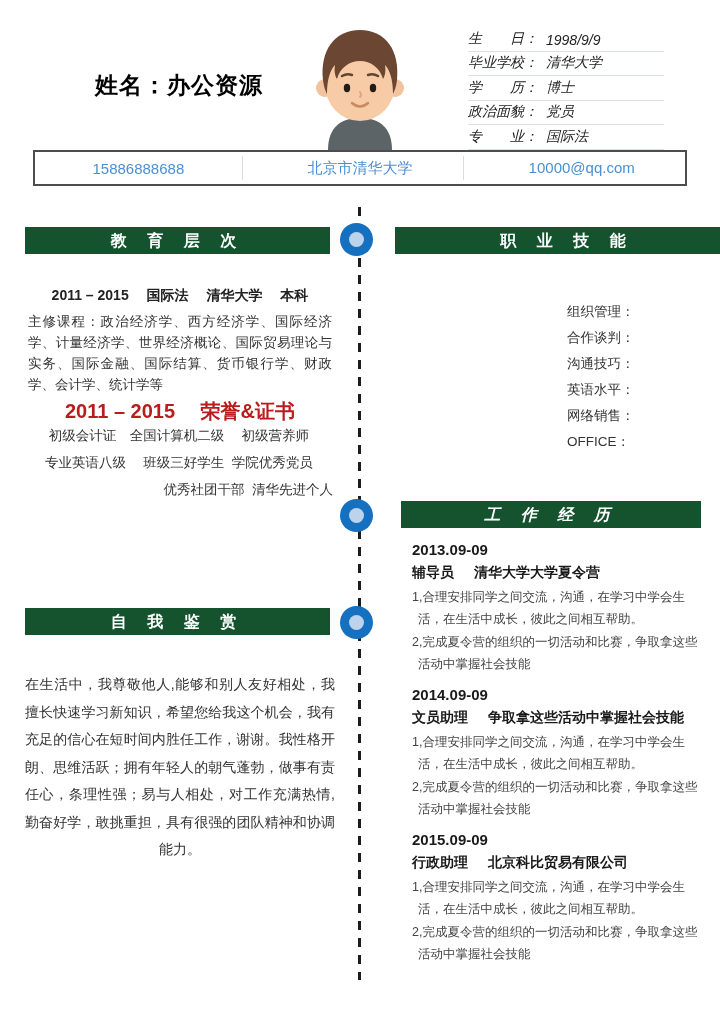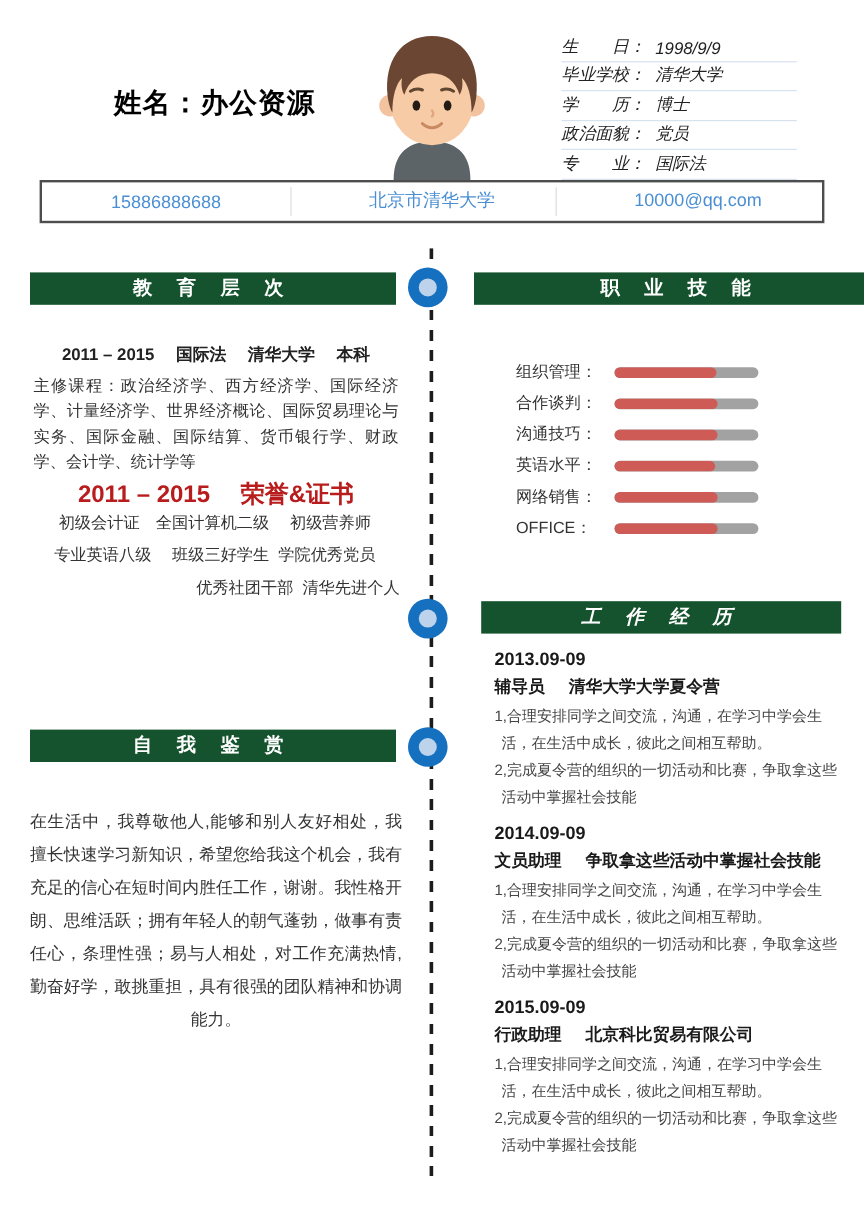--- a/index.html
+++ b/index.html
@@ -76,21 +76,21 @@
   }
   .edu-honors {
     position:absolute; left:25px; top:422px; width:308px;
     font-size:13.5px; line-height:27px; color:#333;
   }
   .honor-line { text-align:center; white-space:pre; }
   .honor-line.last { text-align:right; }
 
   
   .skills { position:absolute; left:430px; top:303px; width:215px; }
-  .skill-row { display:flex; align-items:center; height:14px; margin-bottom:12px; }
+  .skill-row { display:flex; align-items:flex-end; height:14px; margin-bottom:12px;flex-direction:column; }
   .skill-label { width:78px; font-size:13.5px; color:#333; }
   .skill-bar {
     position:relative; width:120px; height:9px; border-radius:5px;
     background:#a2a2a2; overflow:hidden; margin-left:4px;
   }
   .skill-fill {
     position:absolute; left:0; top:0; bottom:0; border-radius:5px;
     background:#cf5b56;
   }
 

